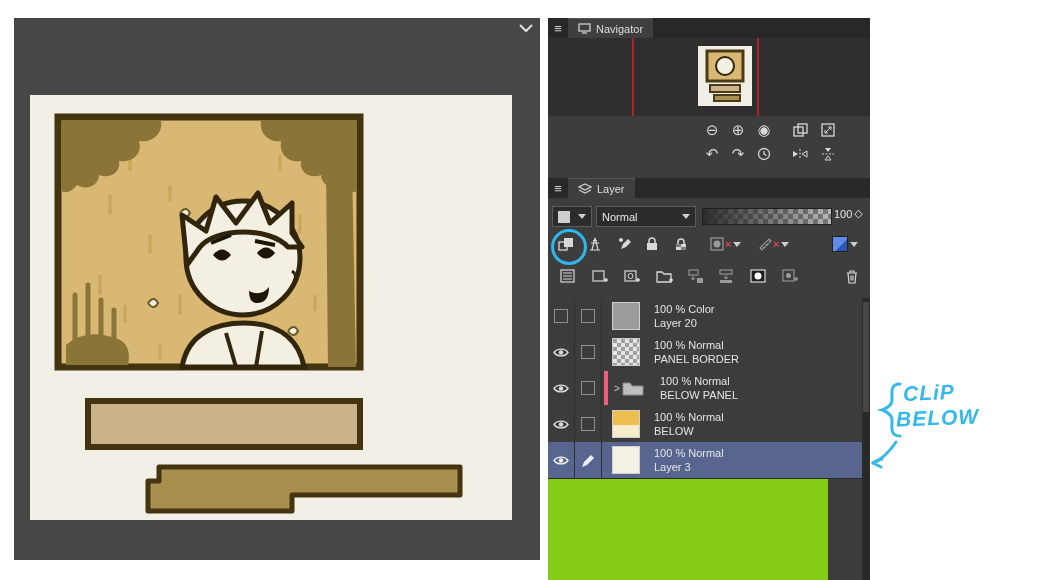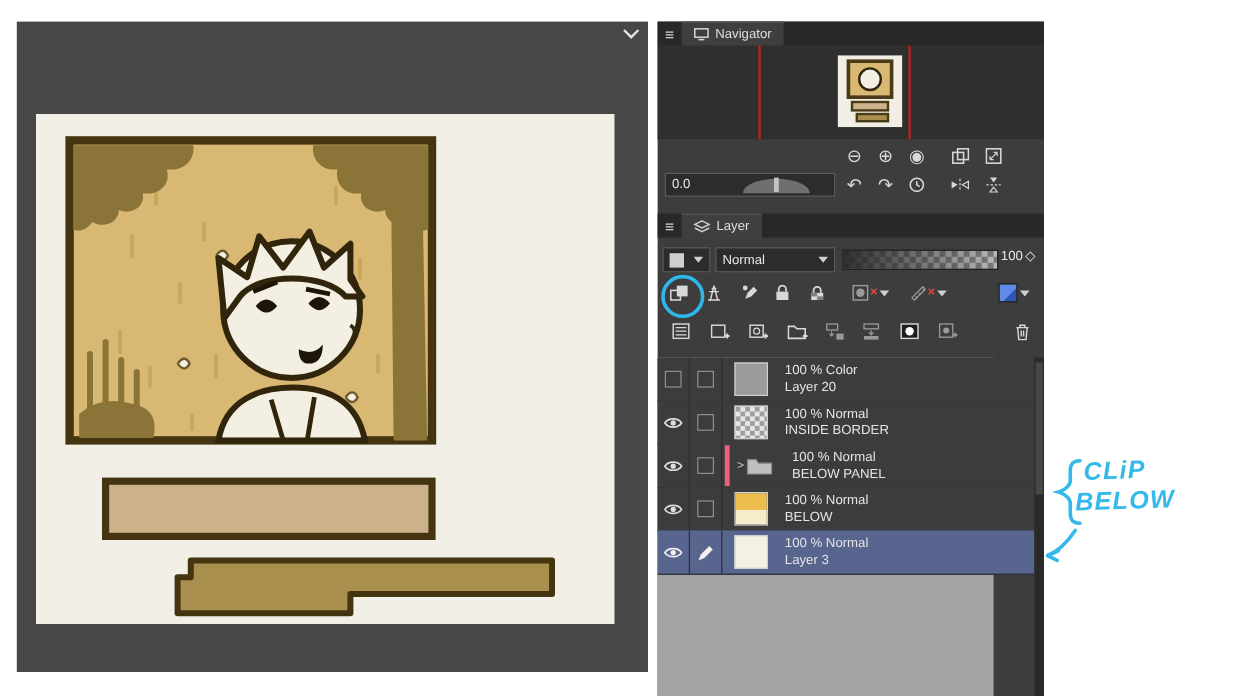--- a/index.html
+++ b/index.html
@@ -32,21 +32,21 @@
            linear-gradient(to right, rgba(40,40,40,.95), rgba(40,40,40,0)),
            repeating-conic-gradient(#b9b9b9 0 25%, #7a7a7a 0 50%);
          background-size:100% 100%,10px 10px}
   .spin{position:absolute;left:286px;top:189px;color:#e8e8e8;font-size:11px;display:flex;align-items:center;gap:2px}
   .pbtn,.cbtn{position:absolute;height:24px;display:flex;align-items:center;gap:2px;color:#d8d8d8}
   .redx{color:#e04545;font-size:11px;font-weight:bold;margin-left:-2px}
   .cyan-circle{position:absolute;left:3px;top:211px;width:30px;height:30px;border:3px solid #2fb7ec;border-radius:50%}
   .layercolor{width:14px;height:14px;background:linear-gradient(135deg,#5f8ae8 60%,#2d55b5 60%);border:1px solid #222}
 
   
-  .llist{position:absolute;left:0;top:280px;width:280px;height:282px;background:#a3a3a3}
+  .llist{position:absolute;left:0;top:280px;width:280px;height:282px;background:#84cc16}
   .lrow{position:absolute;left:0;width:314px;height:36px;background:#3c3c3c;border-bottom:1px solid #2b2b2b;display:flex;align-items:stretch}
   .lrow.sel{background:#57658f}
   .cell{width:26px;display:flex;align-items:center;justify-content:center;border-right:1px solid #2f2f2f;flex:none}
   .tcell{width:48px;display:flex;align-items:center;justify-content:center;flex:none;position:relative}
   .thumb{width:28px;height:28px;border:1px solid #cfcfcf;box-sizing:border-box}
   .th-gray{background:#9c9c9c}
   .th-checker{background:repeating-conic-gradient(#e6e6e6 0 25%,#9f9f9f 0 50%);background-size:8px 8px;background-color:#cfcfcf}
   .th-yellow{background:linear-gradient(180deg,#edbe4e 0 55%,#f6ecc9 55%)}
   .th-white{background:#f4f0e4}
   .cb{width:12px;height:12px;border:1px solid #8f8f8f}
@@ -144,25 +144,20 @@
           <rect x="5" y="1" width="9" height="9" fill="none" stroke="#d8d8d8" stroke-width="1.3"></rect>
         </svg>
     </div>
     <div class="nbtn" style="left:268px;top:101px">
       <svg width="14" height="14">
           <rect x="1" y="1" width="12" height="12" fill="none" stroke="#d8d8d8" stroke-width="1.3"></rect>
           <path d="M4,10 L10,4 M10,4 h-3 M10,4 v3 M4,10 h3 M4,10 v-3" stroke="#d8d8d8" fill="none"></path>
         </svg>
     </div>
 
-    <div class="box" style="left:6px;top:126px;width:142px;height:20px;padding-left:5px">
-      <span>0.0</span>
-      <div class="hump"></div>
-      <div class="slider-handle" style="left:90px"></div>
-    </div>
     <div class="nbtn" style="left:152px;top:125px">
         <span>↶</span>
       </div>
     <div class="nbtn" style="left:178px;top:125px">
         <span>↷</span>
       </div>
     <div class="nbtn" style="left:204px;top:125px">
       <svg width="14" height="14">
           <circle cx="7" cy="7" r="5.5" fill="none" stroke="#d8d8d8" stroke-width="1.3"></circle>
           <path d="M7,4 v3 l2.5,1.5" stroke="#d8d8d8" fill="none" stroke-width="1.3"></path>
@@ -344,21 +339,21 @@
             </svg>
         </div>
         <div class="cell">
             <div class="cb"></div>
           </div>
         <div class="tcell">
             <div class="thumb th-checker"></div>
           </div>
         <div class="ltext">
           <div><span>100</span> <span>%</span><span class="bl">Normal</span></div>
-          <div>INSIDE BORDER</div>
+          <div>PANEL BORDER</div>
         </div>
       </div>
 
       <div class="lrow" style="top:72px">
         <div class="cell">
           <svg width="16" height="11">
               <path d="M1,5.5 C4,1 12,1 15,5.5 C12,10 4,10 1,5.5 Z" fill="none" stroke="#dcdcdc" stroke-width="1.4"></path>
               <circle cx="8" cy="5.5" r="2.2" fill="#dcdcdc"></circle>
             </svg>
         </div>

